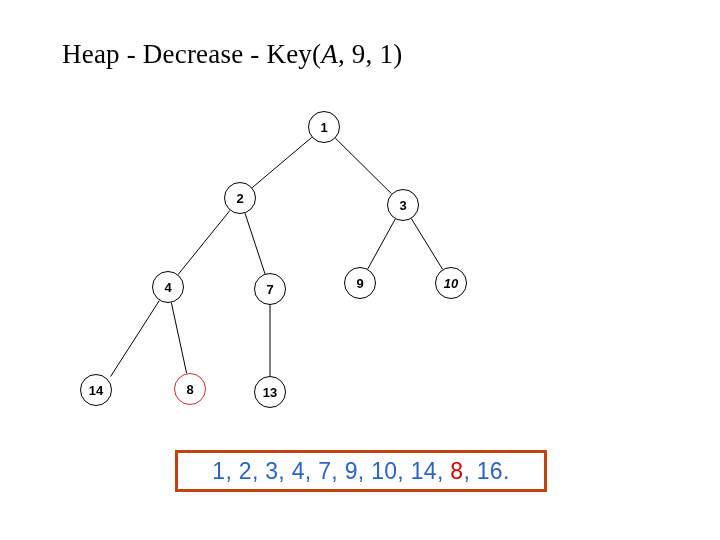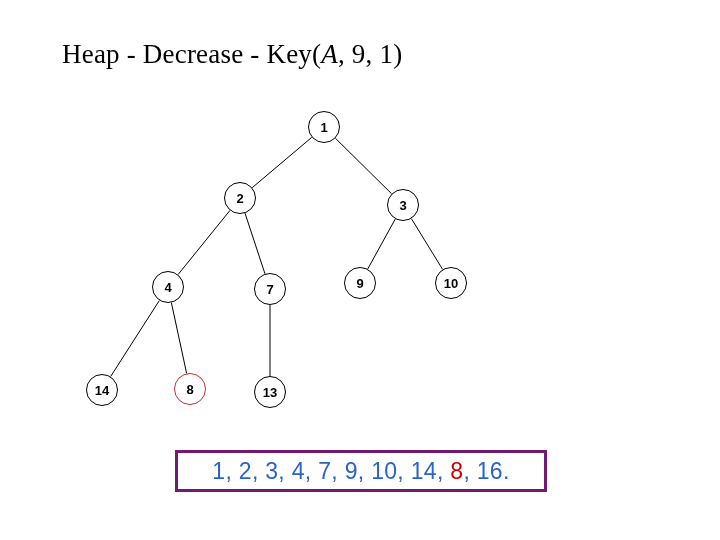--- a/index.html
+++ b/index.html
@@ -65,21 +65,21 @@
   .node.red {
     border-color: #c23030;
   }
   
   #caption-box {
     position: absolute;
     left: 175px;
     top: 450px;
     width: 372px;
     height: 42px;
-    border: 3px solid #701a75;
+    border: 3px solid #c2410c;
     box-sizing: border-box;
     background: #ffffff;
     display: flex;
     align-items: center;
     justify-content: center;
   }
   #caption-text {
     font-family: "Liberation Sans", sans-serif;
     font-size: 23px;
     color: #2a63c4;
@@ -123,24 +123,24 @@
       </div>
       <div class="node" style="left: 152px; top: 271px; width: 32px; height: 32px;">
         <span>4</span>
       </div>
       <div class="node" style="left: 254px; top: 273px; width: 32px; height: 32px;">
         <span>7</span>
       </div>
       <div class="node" style="left: 344px; top: 267px; width: 32px; height: 32px;">
         <span>9</span>
       </div>
-      <div class="node" style="left: 435px; top: 267px; width: 32px; height: 32px;">
+      <div class="node" style="left: 435px; top: 267px; width: 32px; height: 32px; font-style: italic;">
         <span>10</span>
       </div>
-      <div class="node" style="left: 86px; top: 374px; width: 32px; height: 32px;">
+      <div class="node" style="left: 80px; top: 374px; width: 32px; height: 32px;">
         <span>14</span>
       </div>
       <div class="node red" style="left: 174px; top: 373px; width: 32px; height: 32px;">
         <span>8</span>
       </div>
       <div class="node" style="left: 254px; top: 376px; width: 32px; height: 32px;">
         <span>13</span>
       </div>
     </div>
 

